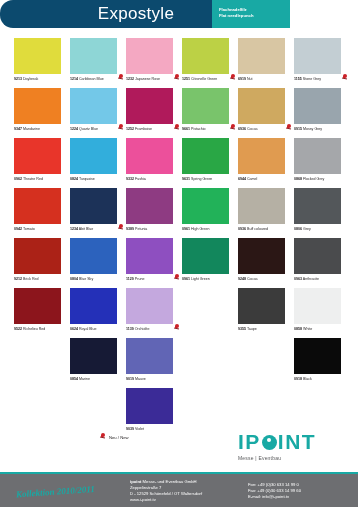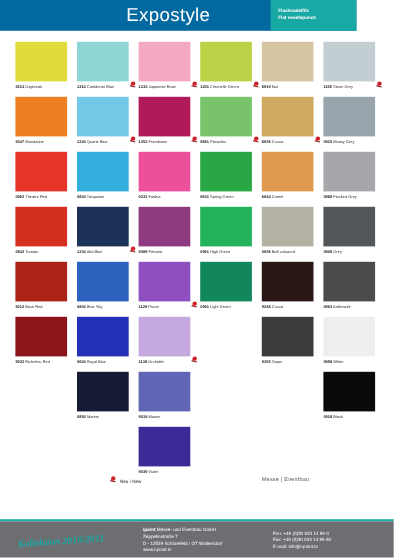--- a/index.html
+++ b/index.html
@@ -7,23 +7,23 @@
     width: 358px; height: 507px;
     background: #ffffff;
     font-family: "Liberation Sans", sans-serif;
     overflow: hidden;
   }
   .page { position: relative; width: 358px; height: 507px; background: #fff; }
 
   
   .header {
     position: absolute; top: 0; left: 0;
-    width: 324px; height: 28px;
-    background: #0369a1;
-    display: flex; align-items: center;
+    width: 290px; height: 28px;
+    background: #0c4a6e;
+    display: flex; align-items: center; border-radius: 13px;
   }
   .header-title {
     flex: 1; text-align: center;
     color: #ffffff;
     font-size: 17px; font-weight: 400;
     letter-spacing: .3px;
     padding-left: 60px;
   }
   .header-badge {
     width: 78px; height: 28px;
@@ -427,20 +427,25 @@
 
   <div class="legend">
     <span class="mark">
       <span class="pin-tail"></span>
         <span class="pin-head"></span>
     </span>
     <span class="legend-text">Neu / New</span>
   </div>
 
   <div class="logo-block">
+    <div class="logo-word">
+      <span>IP</span>
+      <span class="logo-dot"></span>
+      <span>INT</span>
+    </div>
     <div class="logo-tagline">Messe | Eventbau</div>
   </div>
 
   <div class="footer-rule"></div>
   <div class="footer">
     <div class="footer-collection">Kollektion 2010/2011</div>
     <div class="footer-addr">
       <div><span class="strong">ipoint</span><span> Messe- und Eventbau GmbH</span></div>
       <div>Zeppelinstraße 7</div>
       <div>D - 12529 Schönefeld / OT Waltersdorf</div>

